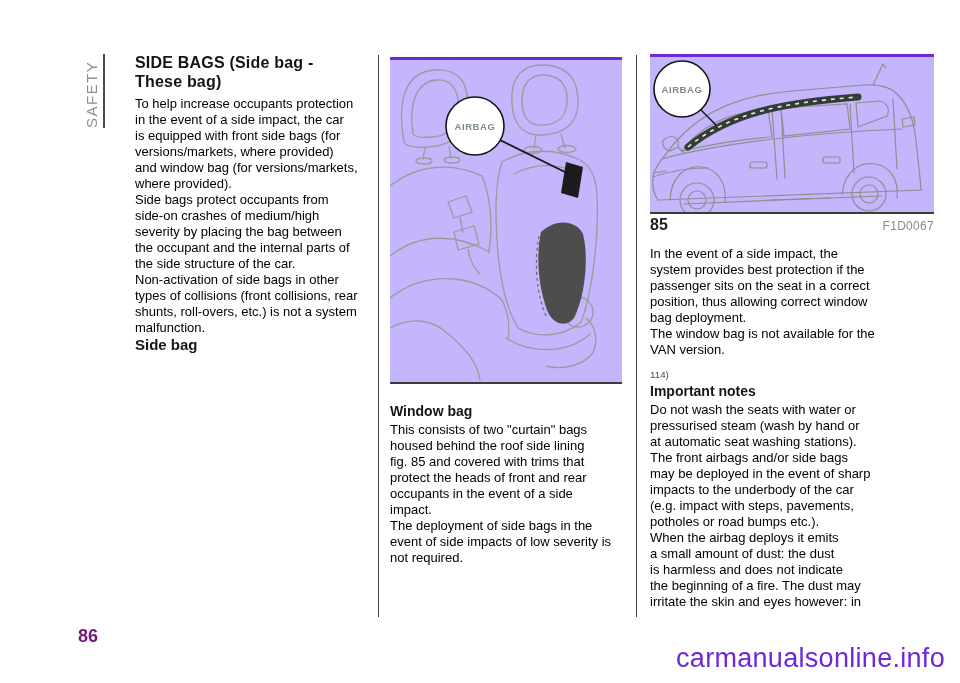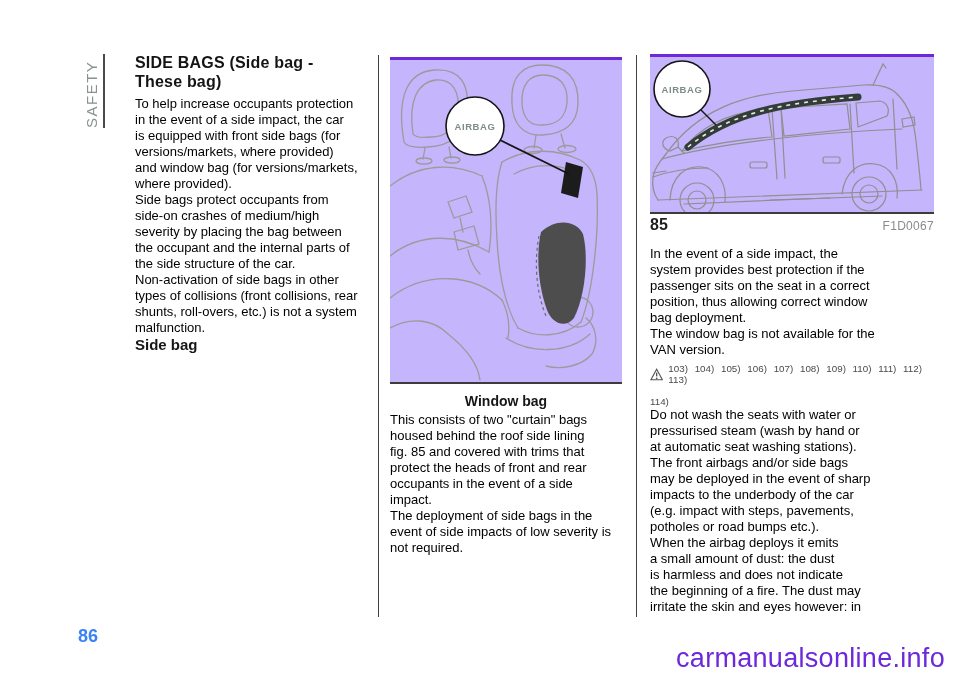--- a/index.html
+++ b/index.html
@@ -25,21 +25,21 @@
     border-left:2px solid #4a4a4a;
     padding-left:4px;
     line-height:15px;
   }
 
   .page-number {
     position:absolute;
     left:78px; top:626px;
     font-size:18px;
     font-weight:bold;
-    color:#3b82f6;
+    color:#701a75;
   }
 
   .watermark {
     position:absolute;
     right:15px; top:643px;
     font-size:27px;
     color:#6d28d9;
     letter-spacing:0.3px;
   }
 
@@ -91,21 +91,21 @@
   }
   .fig-caption {
     display:flex;
     justify-content:space-between;
     align-items:baseline;
     padding-top:2px;
   }
   .fig-num  { font-size:16px; font-weight:bold; color:#1e1e1e; }
   .fig-code { font-size:12px; color:#8b8b8b; letter-spacing:0.3px; }
 
-  .col-mid .subhead { margin-top:9px; font-size:14px;text-align:center; }
+  .col-mid .subhead { margin-top:19px; font-size:14px; }
   .col-right .para1 { margin-top:12px; }
 
   .refs-row {
     display:flex;
     align-items:center;
     gap:5px;
     margin-top:5px;
   }
   .refs-text {
     font-size:9.8px;
@@ -254,29 +254,22 @@
       <span class="fig-code">F1D0067</span>
     </div>
   </div>
   <div class="body-text para1">In the event of a side impact, the
 system provides best protection if the
 passenger sits on the seat in a correct
 position, thus allowing correct window
 bag deployment.
 The window bag is not available for the
 VAN version.</div>
-  <div class="refs-row">
-    <svg width="14" height="13" viewBox="0 0 14 13">
-      <path d="M7 1 L13 12 L1 12 Z" fill="none" stroke="#555" stroke-width="1.2"></path>
-      <line x1="7" y1="4.5" x2="7" y2="8.5" stroke="#555" stroke-width="1.4"></line>
-      <circle cx="7" cy="10.5" r="0.9" fill="#555"></circle>
-    </svg>
-    <span class="refs-text">103) 104) 105) 106) 107) 108) 109) 110) 111) 112) 113)</span>
-  </div>
   <div class="refs-text refs-cont">114)</div>
+  <div class="subhead important-head">Important notes</div>
   <div class="body-text">Do not wash the seats with water or
 pressurised steam (wash by hand or
 at automatic seat washing stations).
 The front airbags and/or side bags
 may be deployed in the event of sharp
 impacts to the underbody of the car
 (e.g. impact with steps, pavements,
 potholes or road bumps etc.).
 When the airbag deploys it emits
 a small amount of dust: the dust

